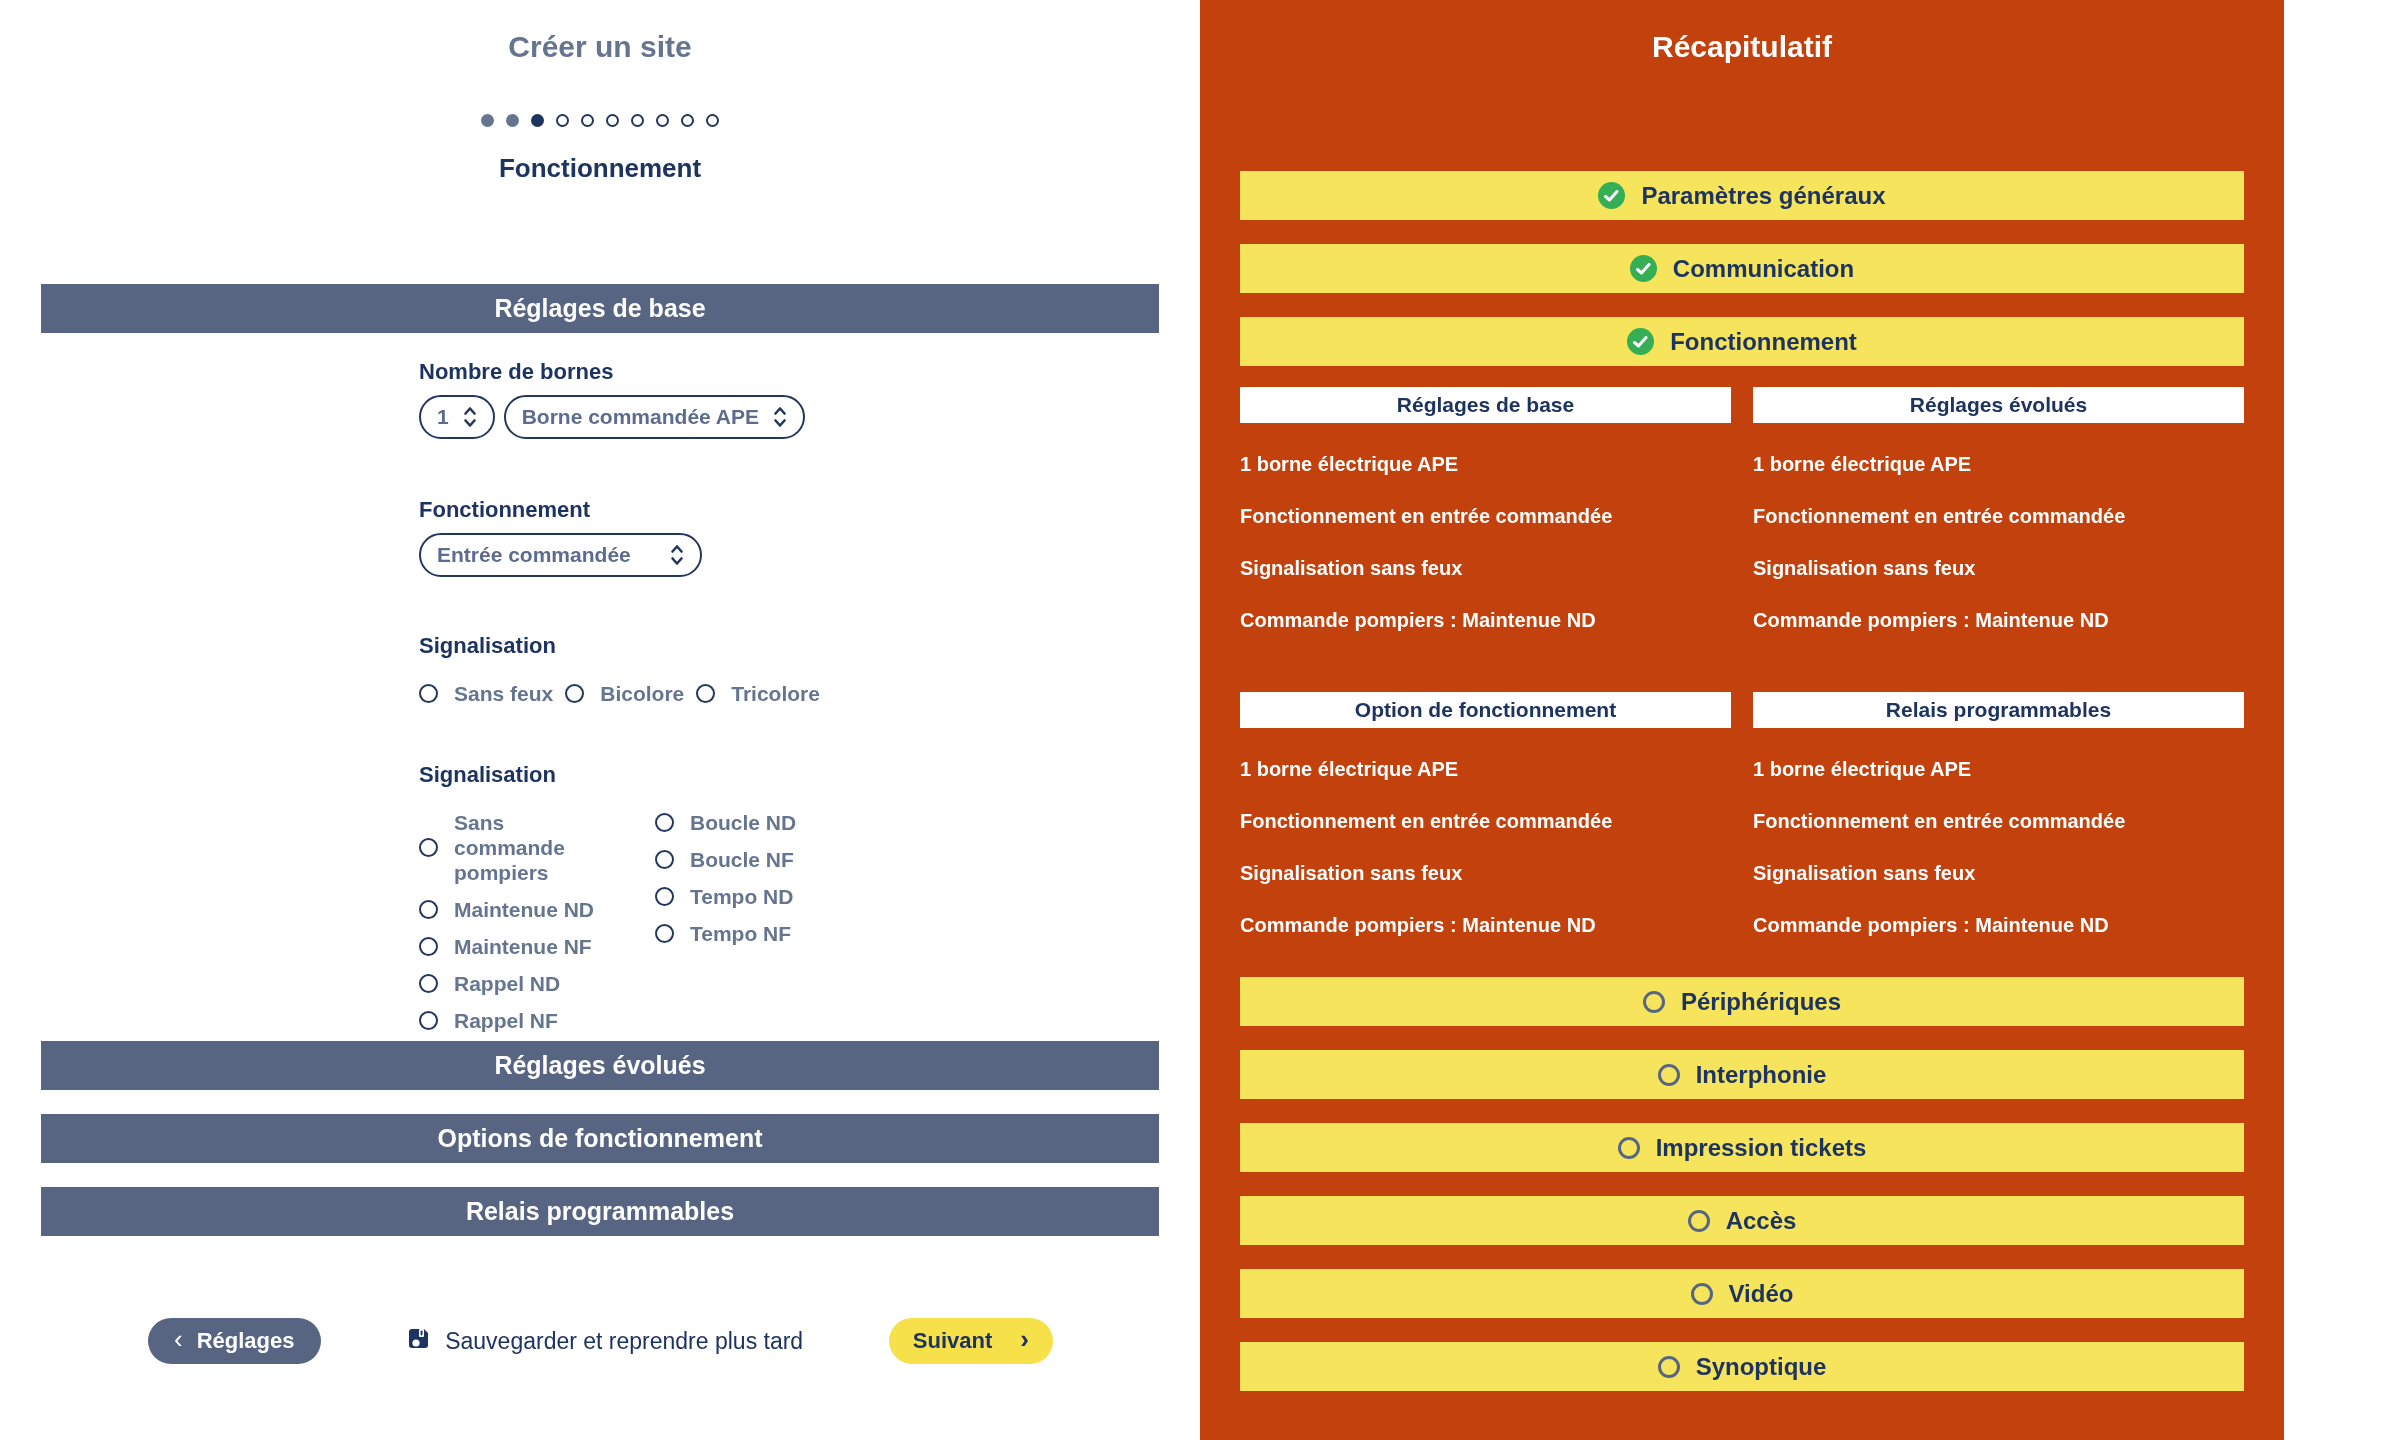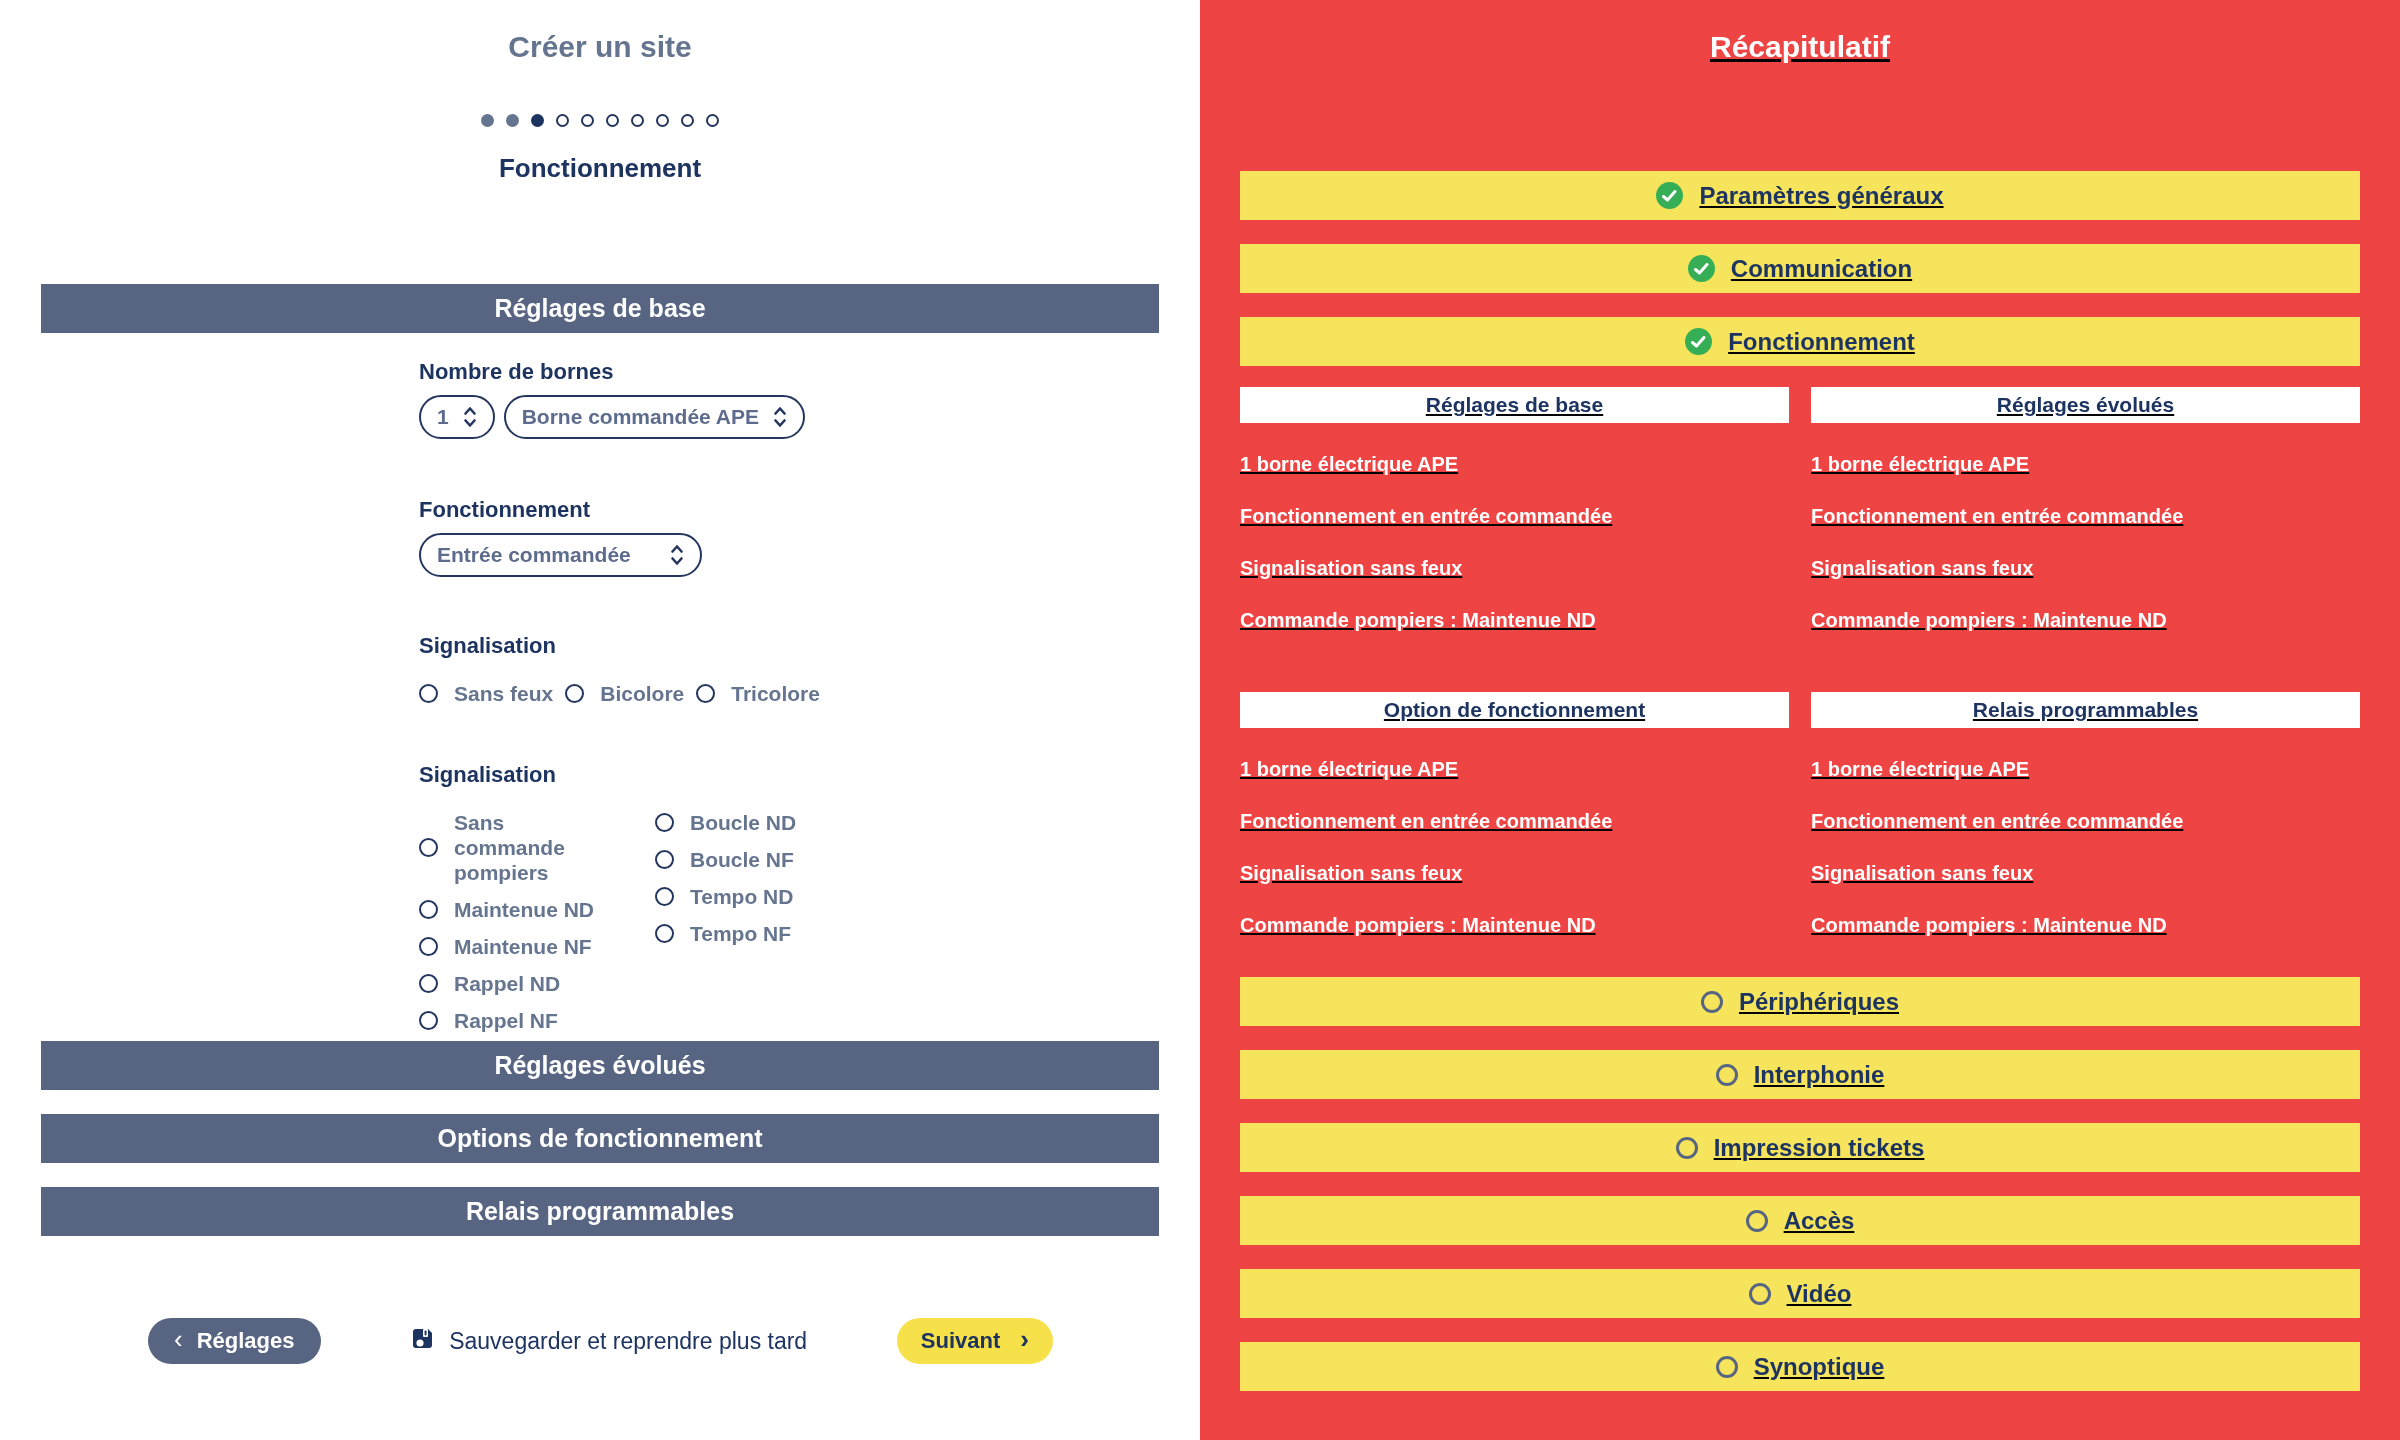--- a/index.html
+++ b/index.html
@@ -49,25 +49,25 @@
   .l-footer { margin-top:82px; padding:0 147px 0 148px; display:flex;
               align-items:center; justify-content:space-between; }
   .btn-prev { height:46px; padding:0 26px; border-radius:23px; background:#576583;
               color:#fff; font-size:22px; font-weight:700; display:flex;
               align-items:center; gap:14px; border:none; cursor:pointer; }
   .btn-prev .chev { font-size:26px; font-weight:400; margin-top:-3px; }
   .save-link { display:flex; align-items:center; gap:14px; cursor:pointer;
                font-size:23px; color:#1d3360; font-weight:400; background:none; border:none; }
   .btn-next { height:46px; padding:0 24px; border-radius:23px; background:#f7e14b;
               color:#1d3360; font-size:22px; font-weight:700; display:flex;
-              align-items:center; gap:20px; border:none; cursor:pointer; }
+              align-items:center; gap:28px; border:none; cursor:pointer; }
   .btn-next .chev { font-size:26px; font-weight:700; margin-top:-3px; }
 
   
-  .right-panel { width:1200px; height:1440px; background:#ef4444;text-decoration:underline; }
+  .right-panel { width:1084px; height:1440px; background:#c2410c; }
   .r-title { padding-top:30px; text-align:center; font-size:30px; font-weight:700; color:#ffffff; }
   .r-bars { margin:107px 40px 0; }
   .r-bars.todo-bars { margin-top:40px; }
   .r-bar { height:49px; background:#f5e45c; margin-bottom:24px; display:flex;
            align-items:center; justify-content:center; gap:16px;
            font-size:24px; font-weight:700; color:#1d3360; cursor:pointer; }
   .r-bar:last-child { margin-bottom:0; }
   .check-badge { width:27px; height:27px; border-radius:50%; background:#35ae55;
                  display:flex; align-items:center; justify-content:center; }
   .check-badge svg { display:block; }

